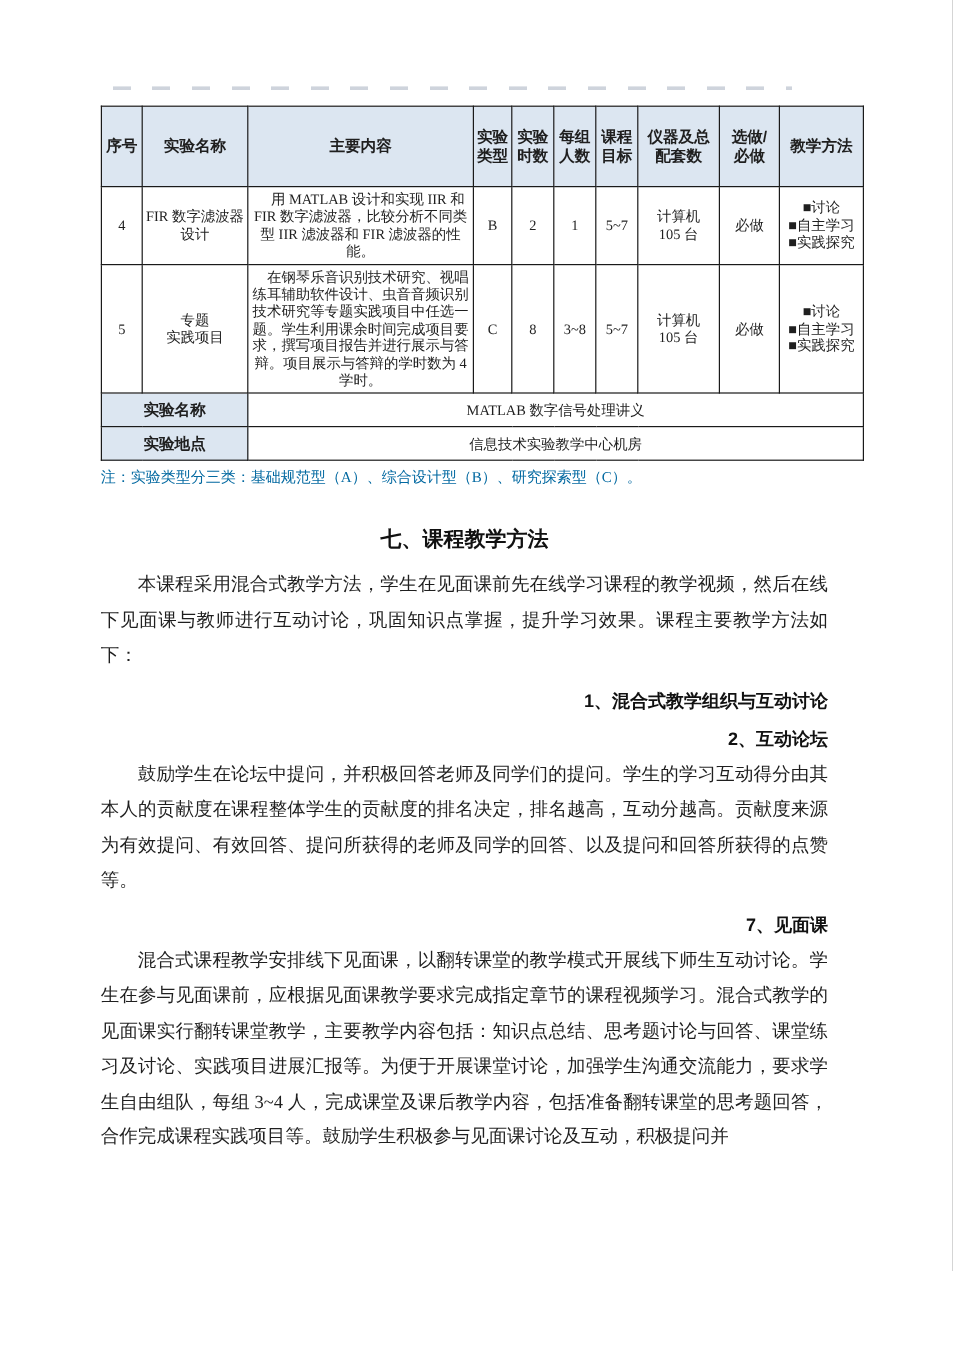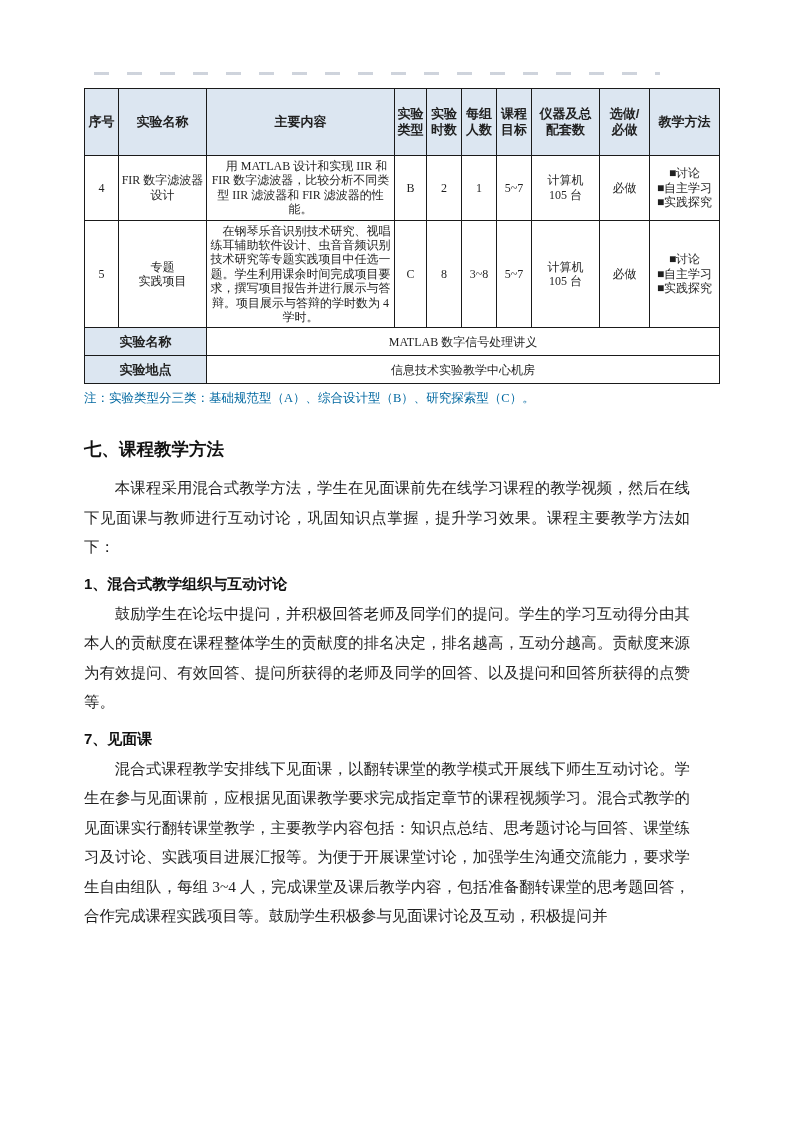--- a/index.html
+++ b/index.html
@@ -71,27 +71,29 @@
     margin-top: 6px;
     font-size: 12.5px;
     color: #0369a1;
   }
   h2.sec {
     margin: 30px 0 12px;
     font-family: "Liberation Sans", "DejaVu Sans", sans-serif;
     font-size: 17.5px;
     font-weight: bold;
     color: #111;
+    text-align: center;
   }
   h3.sub {
     margin: 13px 0 5px;
     font-family: "Liberation Sans", "DejaVu Sans", sans-serif;
     font-size: 15px;
     font-weight: bold;
     color: #111;
+    text-align: right;
   }
   p.body {
     font-size: 15.4px;
     line-height: 29.5px;
     text-align: justify;
     text-indent: 2em;
     margin-bottom: 5px;
     color: #1f1f1f;
   }
 </style>
@@ -172,18 +174,19 @@
   </tbody>
     </table>
 
   <p class="note">注：实验类型分三类：基础规范型（A）、综合设计型（B）、研究探索型（C）。</p>
 
   <h2 class="sec">七、课程教学方法</h2>
   <p class="body">本课程采用混合式教学方法，学生在见面课前先在线学习课程的教学视频，然后在线下见面课与教师进行互动讨论，巩固知识点掌握，提升学习效果。课程主要教学方法如下：</p>
 
   <h3 class="sub">1、混合式教学组织与互动讨论</h3>
 
+  <h3 class="sub">2、互动论坛</h3>
   <p class="body">鼓励学生在论坛中提问，并积极回答老师及同学们的提问。学生的学习互动得分由其本人的贡献度在课程整体学生的贡献度的排名决定，排名越高，互动分越高。贡献度来源为有效提问、有效回答、提问所获得的老师及同学的回答、以及提问和回答所获得的点赞等。</p>
 
   <h3 class="sub">7、见面课</h3>
   <p class="body">混合式课程教学安排线下见面课，以翻转课堂的教学模式开展线下师生互动讨论。学生在参与见面课前，应根据见面课教学要求完成指定章节的课程视频学习。混合式教学的见面课实行翻转课堂教学，主要教学内容包括：知识点总结、思考题讨论与回答、课堂练习及讨论、实践项目进展汇报等。为便于开展课堂讨论，加强学生沟通交流能力，要求学生自由组队，每组 3~4 人，完成课堂及课后教学内容，包括准备翻转课堂的思考题回答，合作完成课程实践项目等。鼓励学生积极参与见面课讨论及互动，积极提问并</p>
 
 </div>
 
 </body></html>

